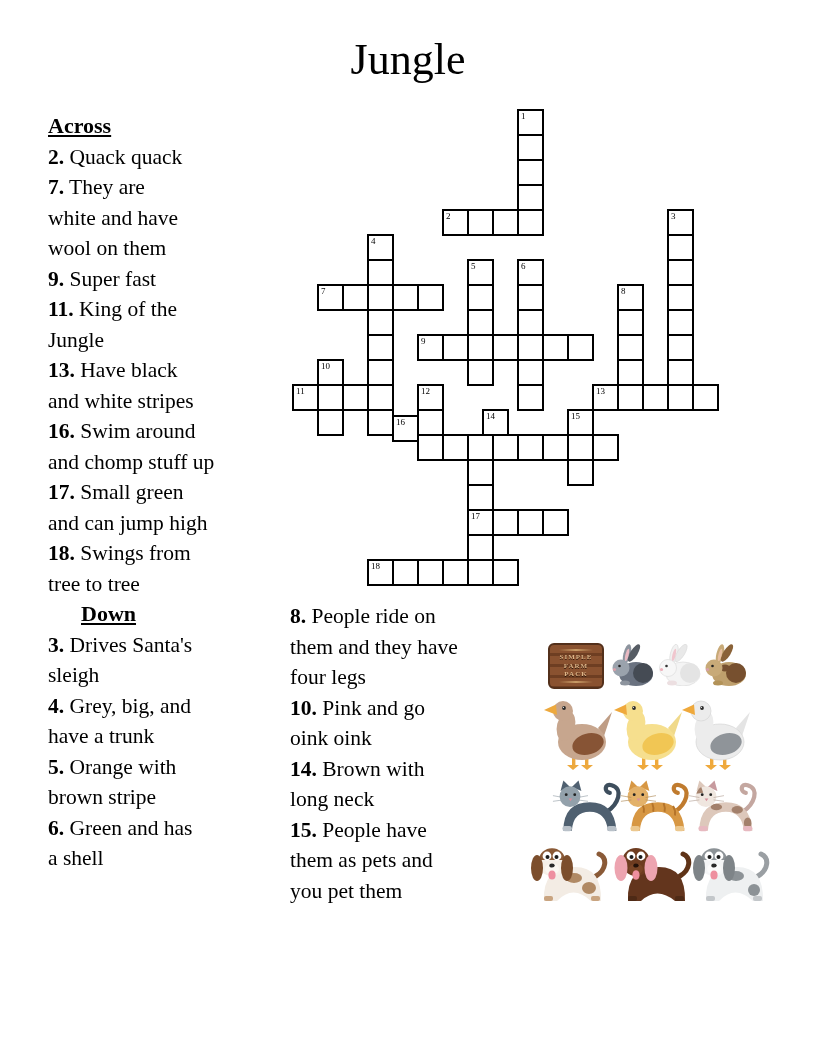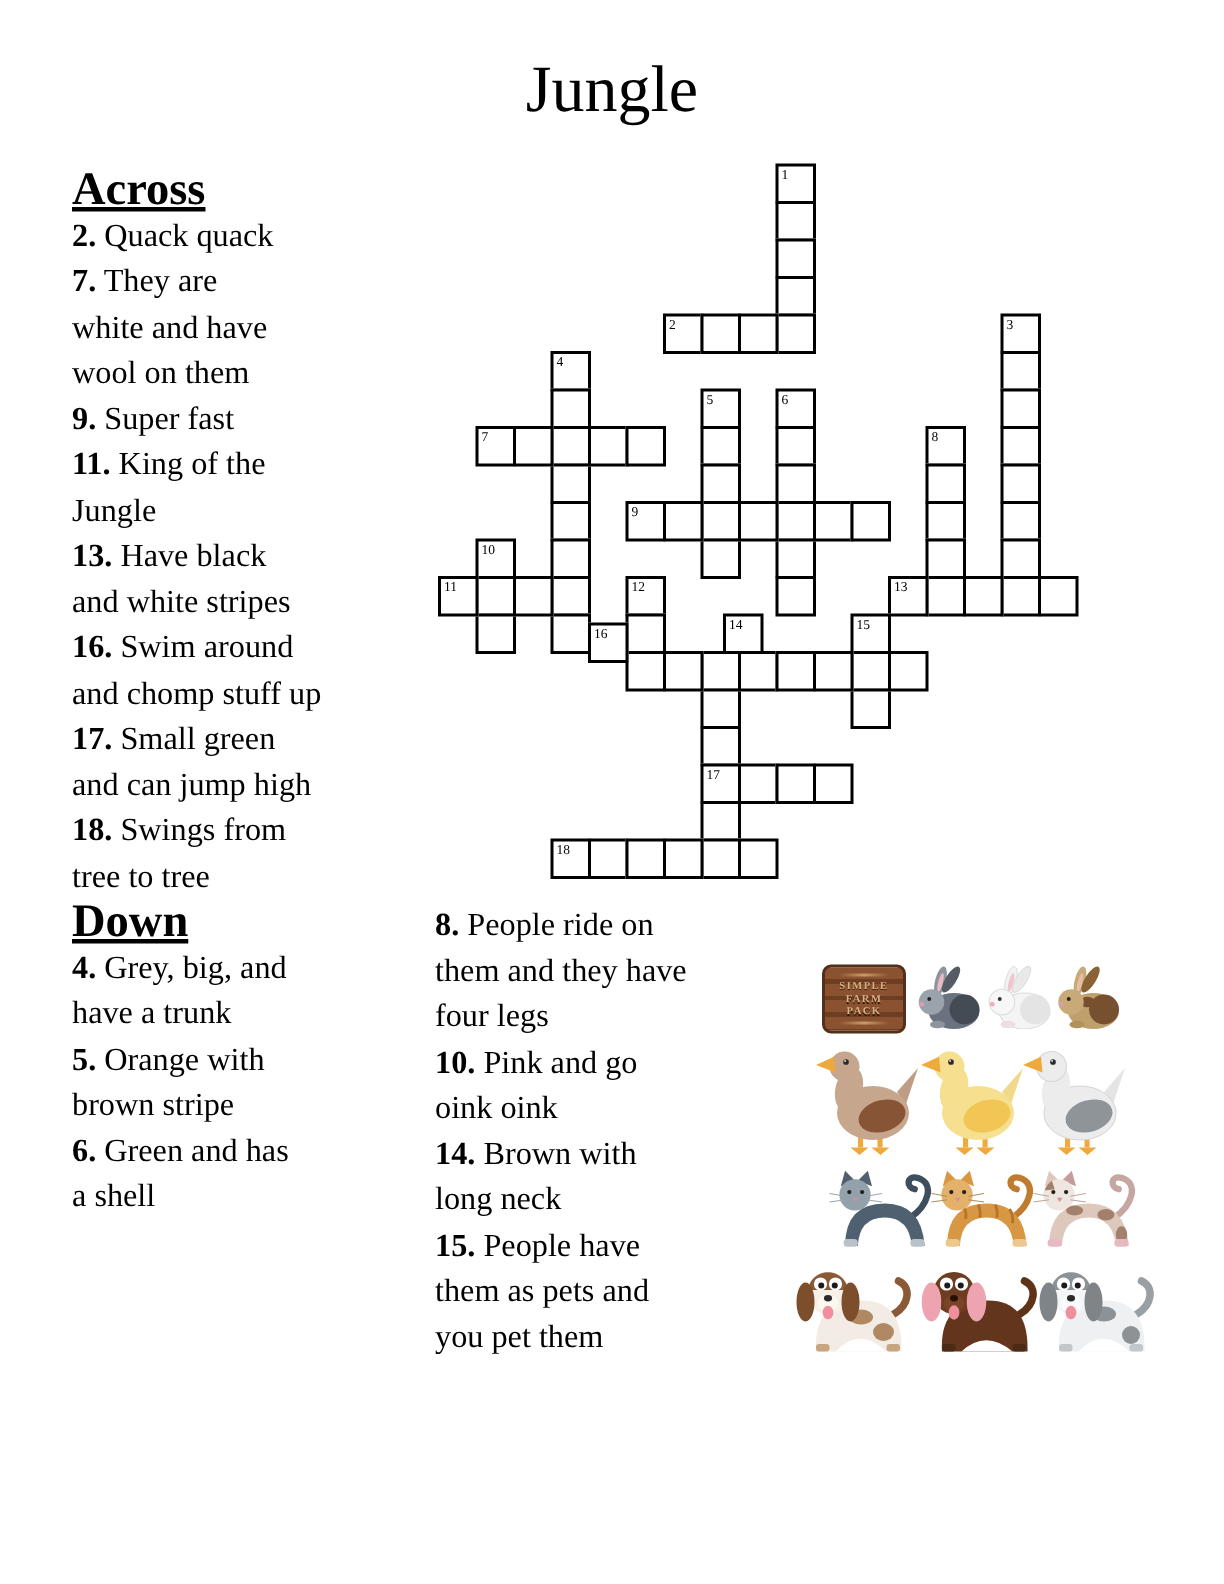--- a/index.html
+++ b/index.html
@@ -3,23 +3,23 @@
 <meta charset="utf-8">
 <style>
   html,body{margin:0;padding:0;background:#888;}
   #page{position:relative;width:816px;height:1056px;background:#ffffff;overflow:hidden;
         font-family:"Liberation Serif", serif;color:#000;}
   #title{position:absolute;left:0;top:34px;width:816px;text-align:center;
          font-size:44px;font-weight:normal;margin:0;}
   .clue-col{position:absolute;}
   #col-left{left:48px;top:111px;width:238px;}
   #col-mid{left:290px;top:601px;width:250px;}
-  .clue-heading{font-size:31px;font-weight:bold;text-decoration:underline;
+  .clue-heading{font-size:22px;font-weight:bold;text-decoration:underline;
                 margin:0;line-height:30.5px;}
-  #down-heading{margin-top:0px;}
+  #down-heading{margin-top:0px;margin-left:33px;}
   .clue{font-size:21.5px;line-height:30.5px;margin:0;white-space:pre-line;}
   .clue b{font-weight:bold;}
   
   #crossword{position:absolute;left:292px;top:109px;width:429px;height:479px;}
   .cell{position:absolute;width:27px;height:27px;box-sizing:border-box;
         border:2px solid #000;background:#fff;}
   .cellnum{position:absolute;left:2px;top:1px;font-size:9px;line-height:9px;
            font-family:"Liberation Serif",serif;}
   
   #farm-pack{position:absolute;left:528px;top:634px;width:240px;height:292px;}
@@ -178,20 +178,22 @@
 and white stripes</span></p>
         <p class="clue"><b>16.</b><span> Swim around
 and chomp stuff up</span></p>
         <p class="clue"><b>17.</b><span> Small green
 and can jump high</span></p>
         <p class="clue"><b>18.</b><span> Swings from
 tree to tree</span></p>
       </div>
     <h2 class="clue-heading" id="down-heading">Down</h2>
     <div id="down-list-1">
+        <p class="clue"><b>3.</b><span> Drives Santa's
+sleigh</span></p>
         <p class="clue"><b>4.</b><span> Grey, big, and
 have a trunk</span></p>
         <p class="clue"><b>5.</b><span> Orange with
 brown stripe</span></p>
         <p class="clue"><b>6.</b><span> Green and has
 a shell</span></p>
       </div>
   </div>
 
   <div id="col-mid" class="clue-col">

